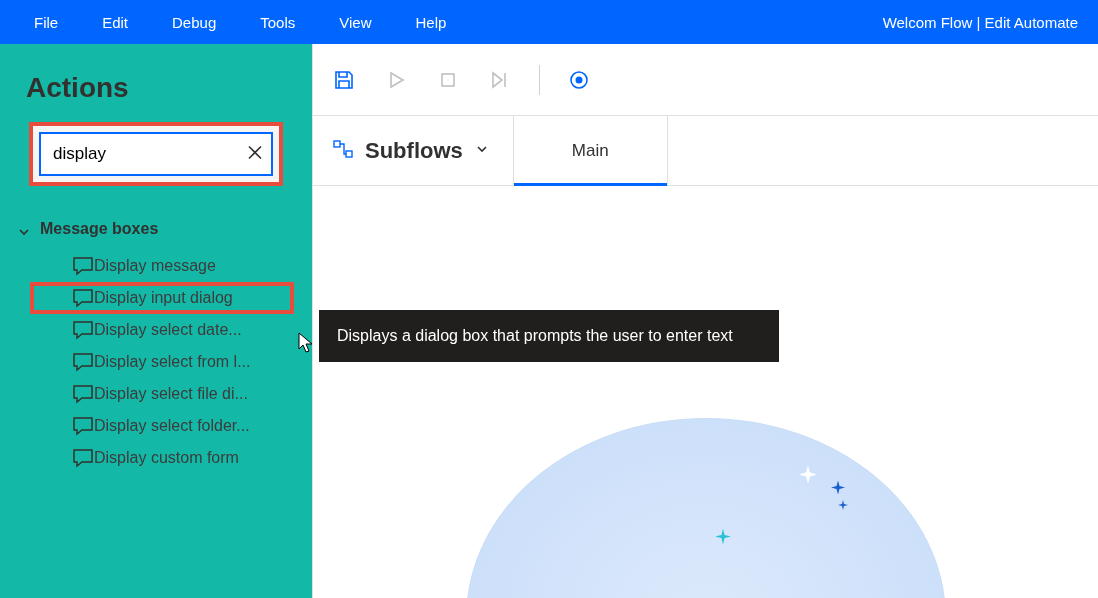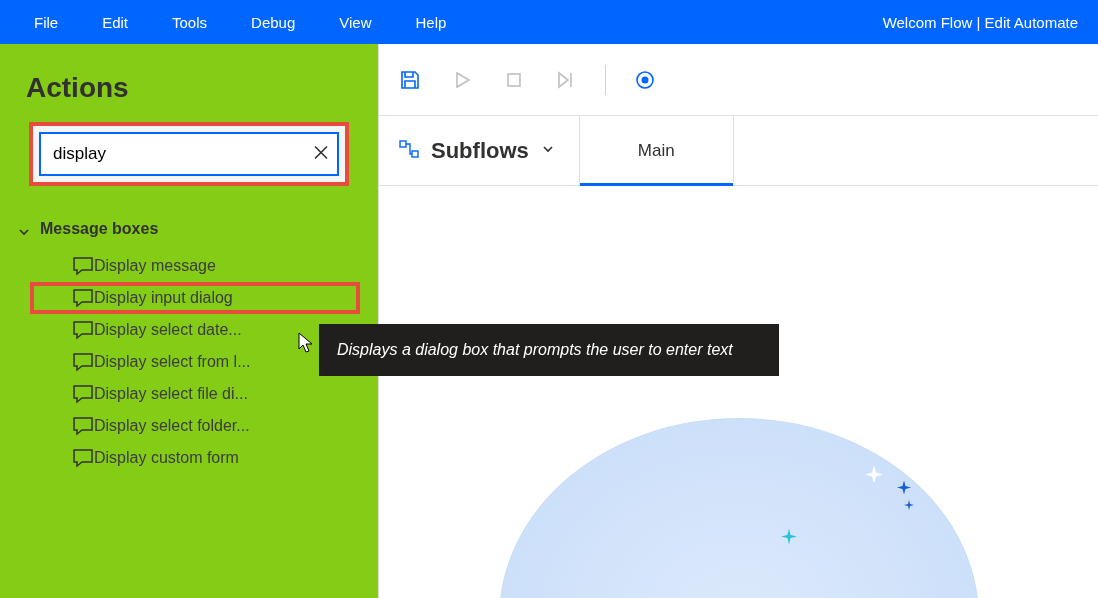--- a/index.html
+++ b/index.html
@@ -40,22 +40,22 @@
       font-size: 15px;
       padding-right: 8px;
     }
     
     .app-body {
       display: flex;
       height: calc(100% - 44px);
     }
     
     .sidebar {
-      width: 379px;
-      background: #84cc16;
+      width: 313px;
+      background: #14b8a6;
       border-right: 1px solid #e0e0e0;
       padding-top: 20px;
       overflow: hidden;
     }
     .sidebar-title {
       font-size: 28px;
       font-weight: 600;
       padding: 8px 26px 18px;
     }
     .search-highlight {
@@ -237,43 +237,42 @@
     }
     
     .tooltip {
       position: absolute;
       background: #201f1e;
       color: #ffffff;
       padding: 14px 18px;
       font-size: 16px;
       line-height: 1.5;
       width: 460px;
-      top: 324px;
+      top: 310px;
       left: 319px;
       z-index: 10;
-      font-style: italic;
     }
     
     .cursor {
       position: absolute;
       top: 332px;
       left: 298px;
       z-index: 20;
       pointer-events: none;
     }
   </style>
 </head>
 <body>
 
 <div class="menubar">
   <div class="menubar-items">
     <div class="menubar-item">File</div>
     <div class="menubar-item">Edit</div>
+    <div class="menubar-item">Debug</div>
     <div class="menubar-item">Tools</div>
-    <div class="menubar-item">Debug</div>
     <div class="menubar-item">View</div>
     <div class="menubar-item">Help</div>
   </div>
   <div class="menubar-title">Welcom Flow | Edit Automate</div>
 </div>
 
 <div class="app-body">
 
   <div class="sidebar">
     <div class="sidebar-title">Actions</div>

